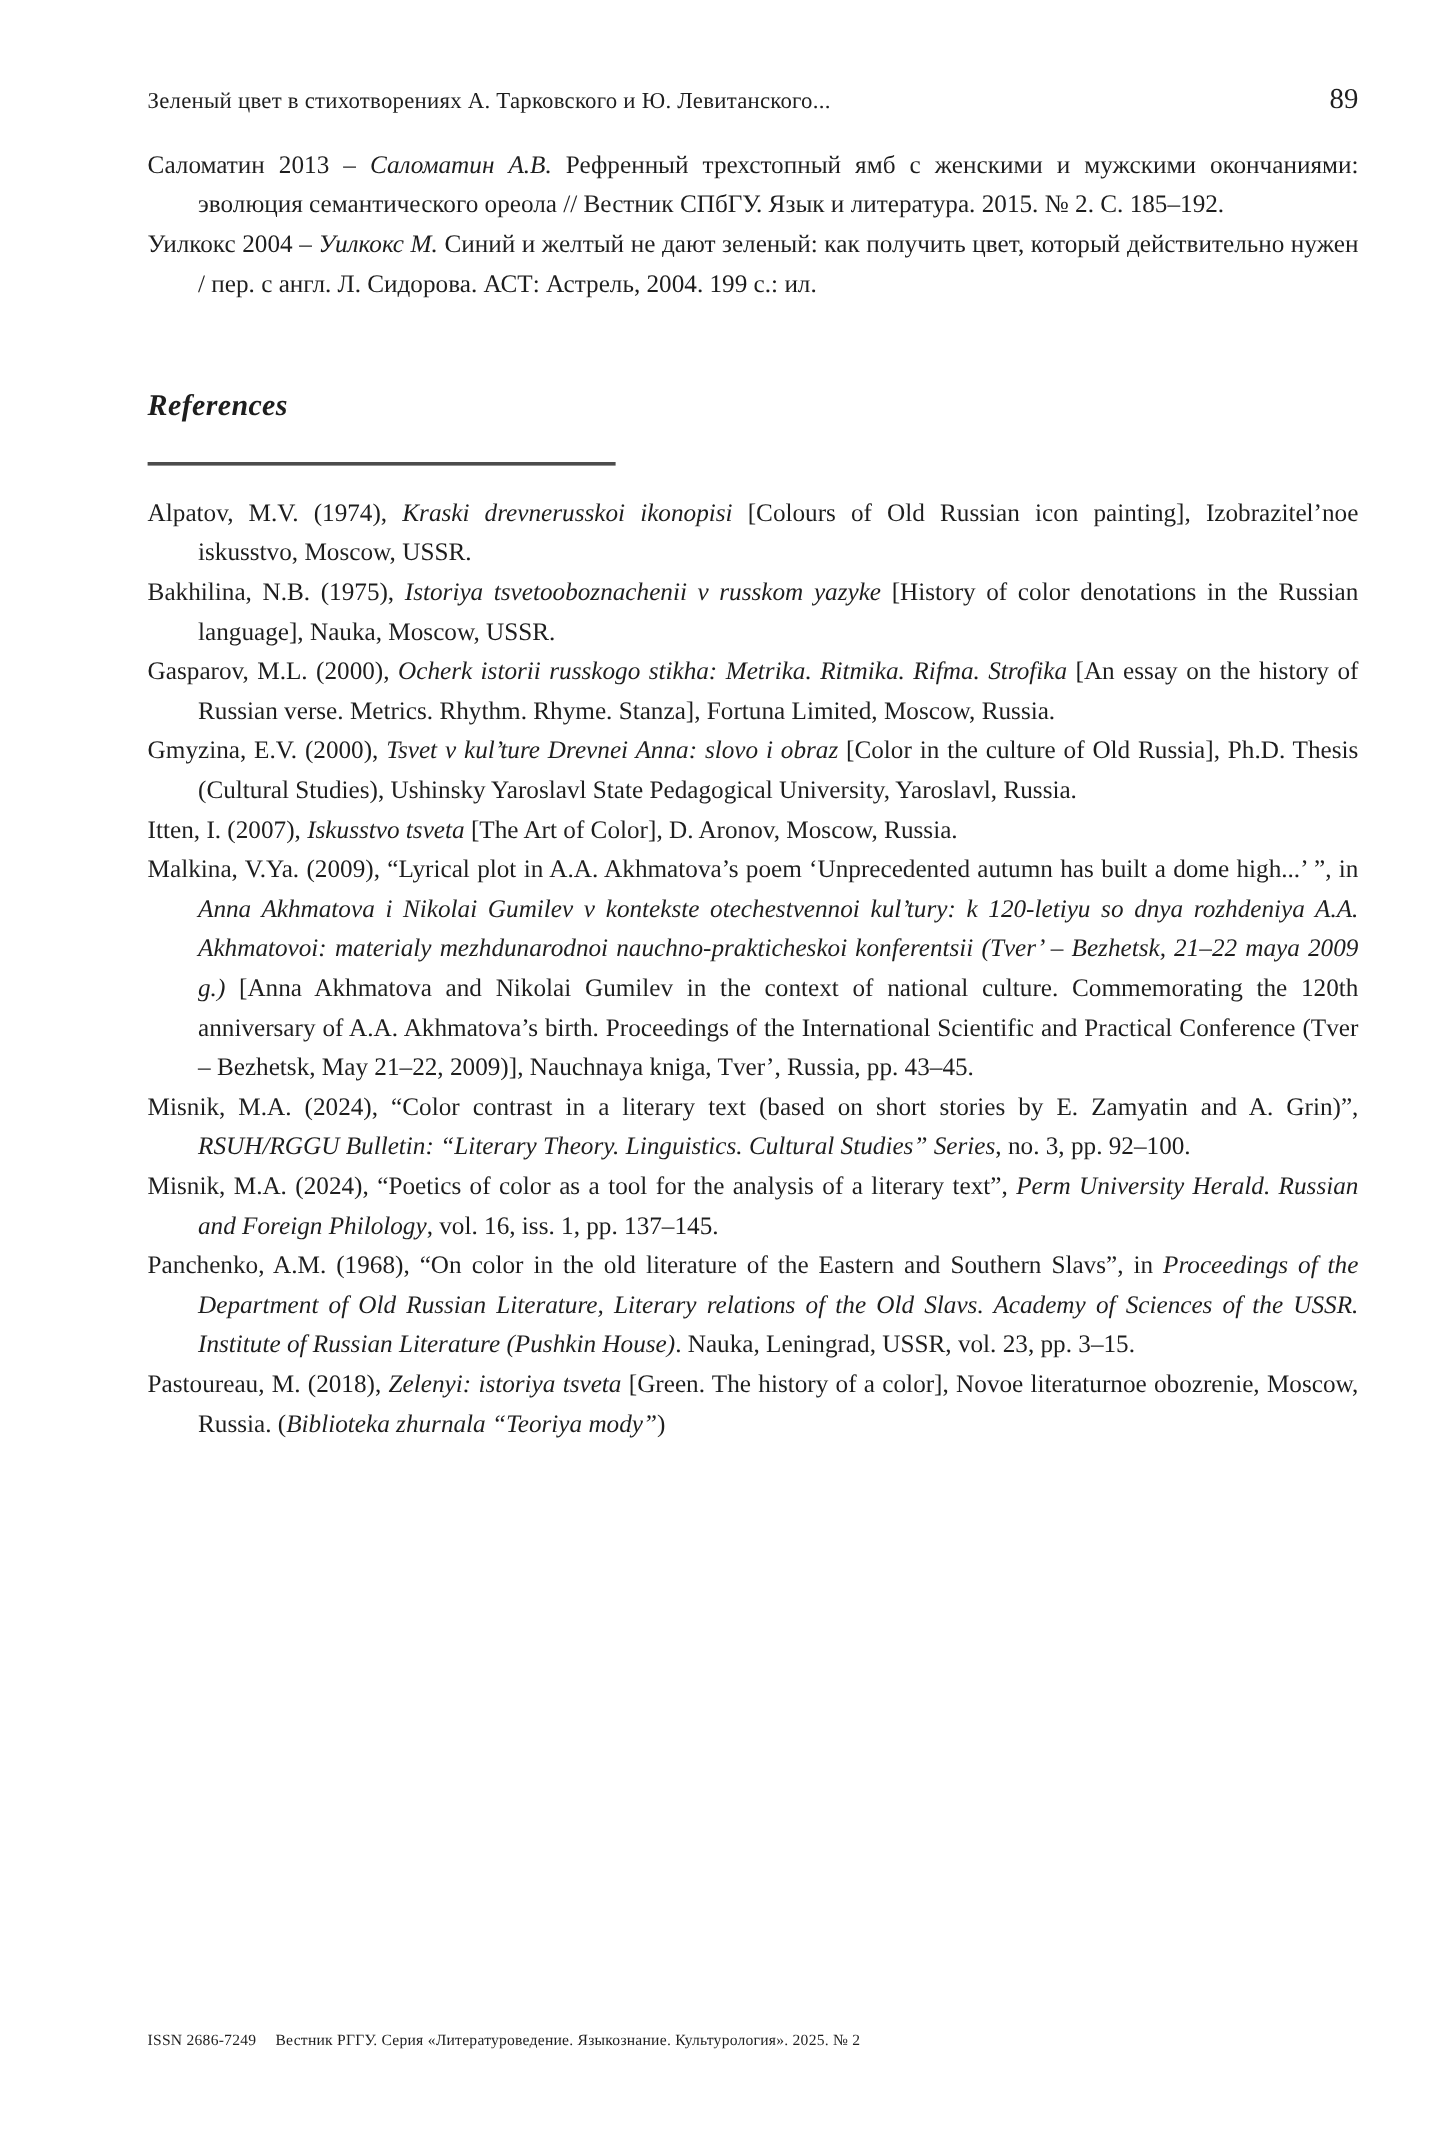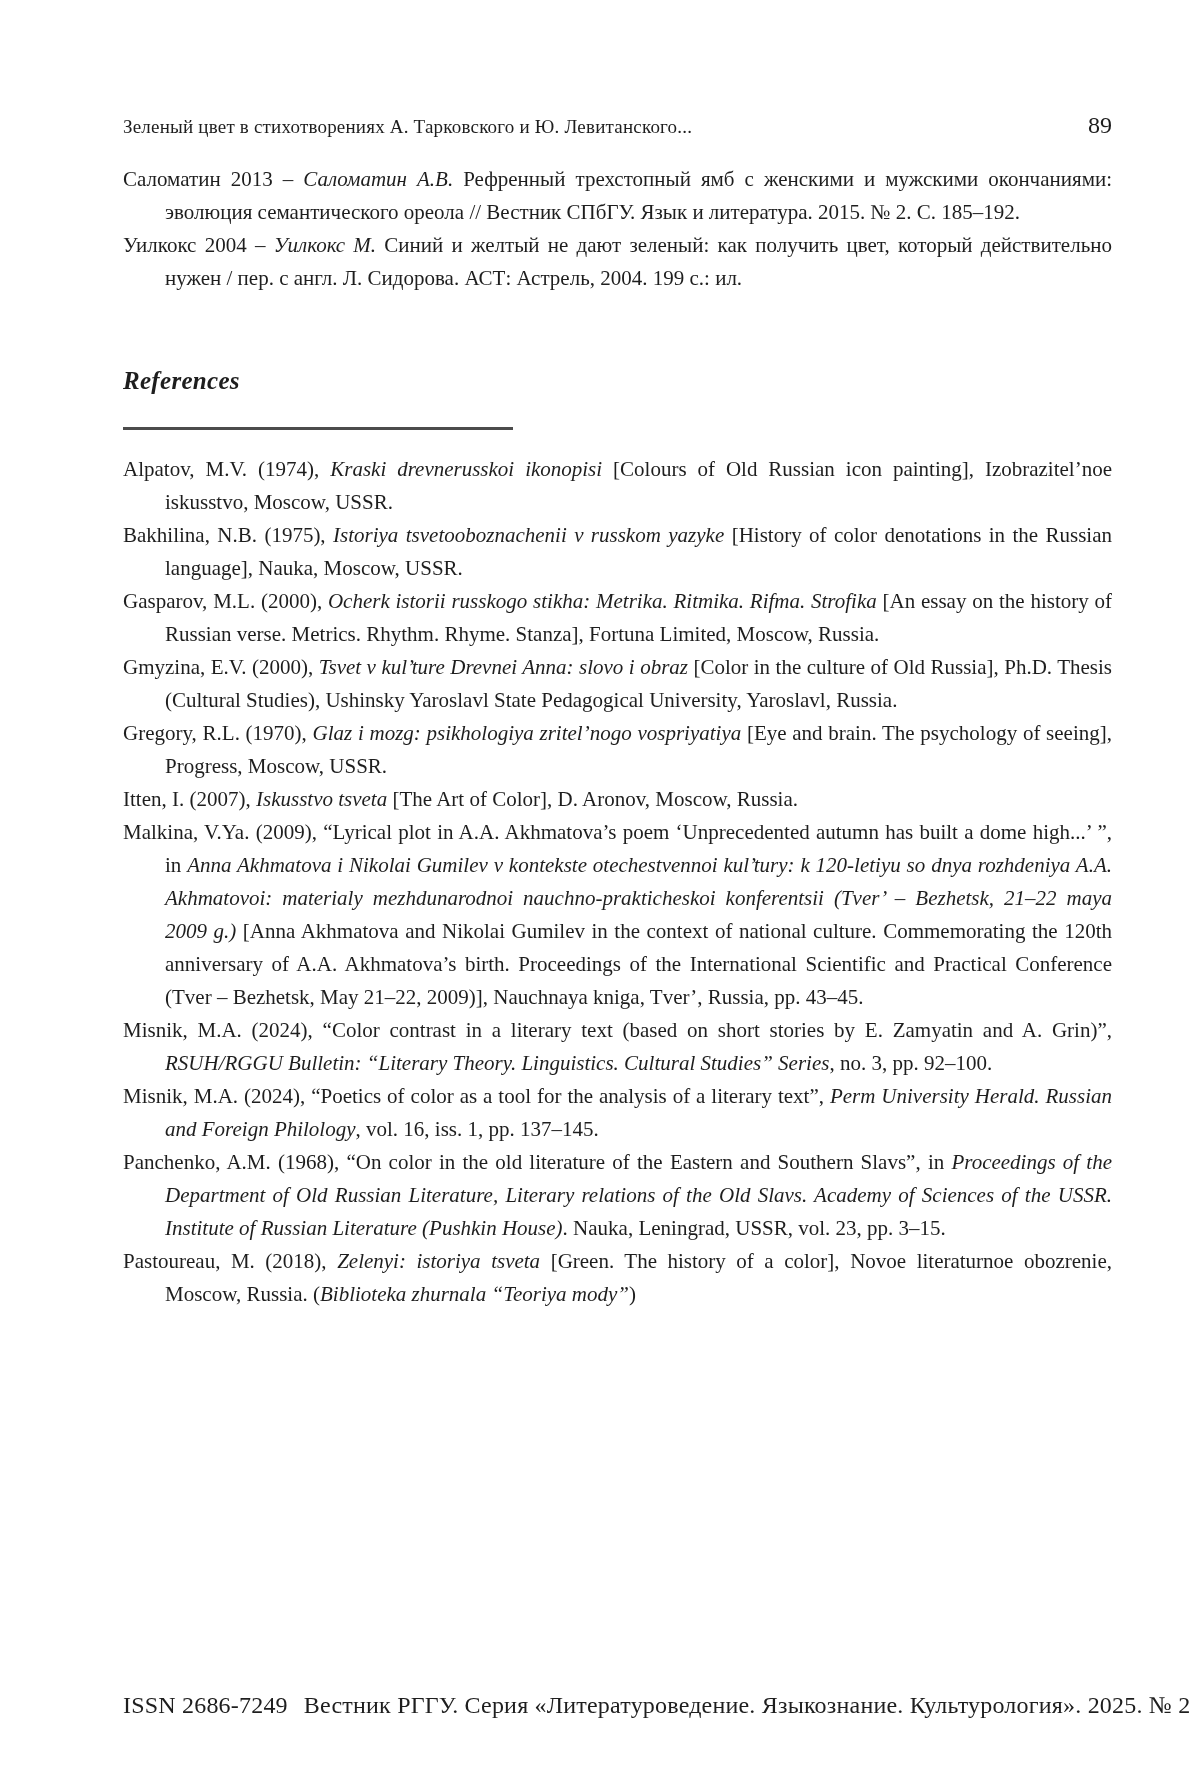--- a/index.html
+++ b/index.html
@@ -5,21 +5,21 @@
   * { margin:0; padding:0; box-sizing:border-box; }
   html, body { width:1200px; }
   body {
     height:1780px;
     background:#ffffff;
     color:#1e1e1e;
     font-family:"Liberation Serif","DejaVu Serif",serif;
     position:relative;
     overflow:hidden;
   }
-  .page { padding:70px 88px 0 123px;margin-top:42px; }
+  .page { padding:70px 68px 0 123px; }
 
   .page-header {
     display:flex;
     justify-content:space-between;
     align-items:baseline;
   }
   .running-title { font-size:19px; letter-spacing:0.2px; }
   .page-number { font-size:24px; }
 
   .bib-list { margin-top:24px; }
@@ -45,21 +45,21 @@
     height:3px;
     background:#4c4c4c;
   }
   .refs-list { margin-top:23px; }
 
   .page-footer {
     position:absolute;
     left:123px;
     right:104px;
     top:1692px;
-    font-size:24px;
+    font-size:13px;
     white-space:nowrap;
     letter-spacing:0.2px;
   }
   .page-footer .issn { margin-right:16px; }
 </style>
 </head>
 <body>
 
 <div class="page">
 
@@ -75,21 +75,20 @@
 
   <h2 class="refs-heading">References</h2>
 
   <div class="refs-rule"></div>
 
   <div class="refs-list">
       <p class="entry"><span>Alpatov, M.V. (1974), </span><span class="it">Kraski drevnerusskoi ikonopisi</span><span> [Colours of Old Russian icon painting], Izobrazitel’noe iskusstvo, Moscow, USSR.</span></p>
       <p class="entry"><span>Bakhilina, N.B. (1975), </span><span class="it">Istoriya tsvetooboznachenii v russkom yazyke</span><span> [History of color denotations in the Russian language], Nauka, Moscow, USSR.</span></p>
       <p class="entry"><span>Gasparov, M.L. (2000), </span><span class="it">Ocherk istorii russkogo stikha: Metrika. Ritmika. Rifma. Strofika</span><span> [An essay on the history of Russian verse. Metrics. Rhythm. Rhyme. Stanza], Fortuna Limited, Moscow, Russia.</span></p>
       <p class="entry"><span>Gmyzina, E.V. (2000), </span><span class="it">Tsvet v kul’ture Drevnei Anna: slovo i obraz</span><span> [Color in the culture of Old Russia], Ph.D. Thesis (Cultural Studies), Ushinsky Yaroslavl State Pedagogical University, Yaroslavl, Russia.</span></p>
-      <p class="entry"><span>Gregory, R.L. (1970), </span><span class="it">Glaz i mozg: psikhologiya zritel’nogo vospriyatiya</span><span> [Eye and brain. The psychology of seeing], Progress, Moscow, USSR.</span></p>
       <p class="entry"><span>Itten, I. (2007), </span><span class="it">Iskusstvo tsveta</span><span> [The Art of Color], D. Aronov, Moscow, Russia.</span></p>
       <p class="entry"><span>Malkina, V.Ya. (2009), “Lyrical plot in A.A. Akhmatova’s poem ‘Unprecedented autumn has built a dome high...’ ”, in </span><span class="it">Anna Akhmatova i Nikolai Gumilev v kontekste otechestvennoi kul’tury: k 120-letiyu so dnya rozhdeniya A.A. Akhmatovoi: materialy mezhdunarodnoi nauchno-prakticheskoi konferentsii (Tver’ – Bezhetsk, 21–22 maya 2009 g.)</span><span> [Anna Akhmatova and Nikolai Gumilev in the context of national culture. Commemorating the 120th anniversary of A.A. Akhmatova’s birth. Proceedings of the International Scientific and Practical Conference (Tver – Bezhetsk, May 21–22, 2009)], Nauchnaya kniga, Tver’, Russia, pp. 43–45.</span></p>
       <p class="entry"><span>Misnik, M.A. (2024), “Color contrast in a literary text (based on short stories by E. Zamyatin and A. Grin)”, </span><span class="it">RSUH/RGGU Bulletin: “Literary Theory. Linguistics. Cultural Studies” Series</span><span>, no. 3, pp. 92–100.</span></p>
       <p class="entry"><span>Misnik, M.A. (2024), “Poetics of color as a tool for the analysis of a literary text”, </span><span class="it">Perm University Herald. Russian and Foreign Philology</span><span>, vol. 16, iss. 1, pp. 137–145.</span></p>
       <p class="entry"><span>Panchenko, A.M. (1968), “On color in the old literature of the Eastern and Southern Slavs”, in </span><span class="it">Proceedings of the Department of Old Russian Literature, Literary relations of the Old Slavs. Academy of Sciences of the USSR. Institute of Russian Literature (Pushkin House)</span><span>. Nauka, Leningrad, USSR, vol. 23, pp. 3–15.</span></p>
       <p class="entry"><span>Pastoureau, M. (2018), </span><span class="it">Zelenyi: istoriya tsveta</span><span> [Green. The history of a color], Novoe literaturnoe obozrenie, Moscow, Russia. (</span><span class="it">Biblioteka zhurnala “Teoriya mody”</span><span>)</span></p>
     </div>
 
 </div>
 

